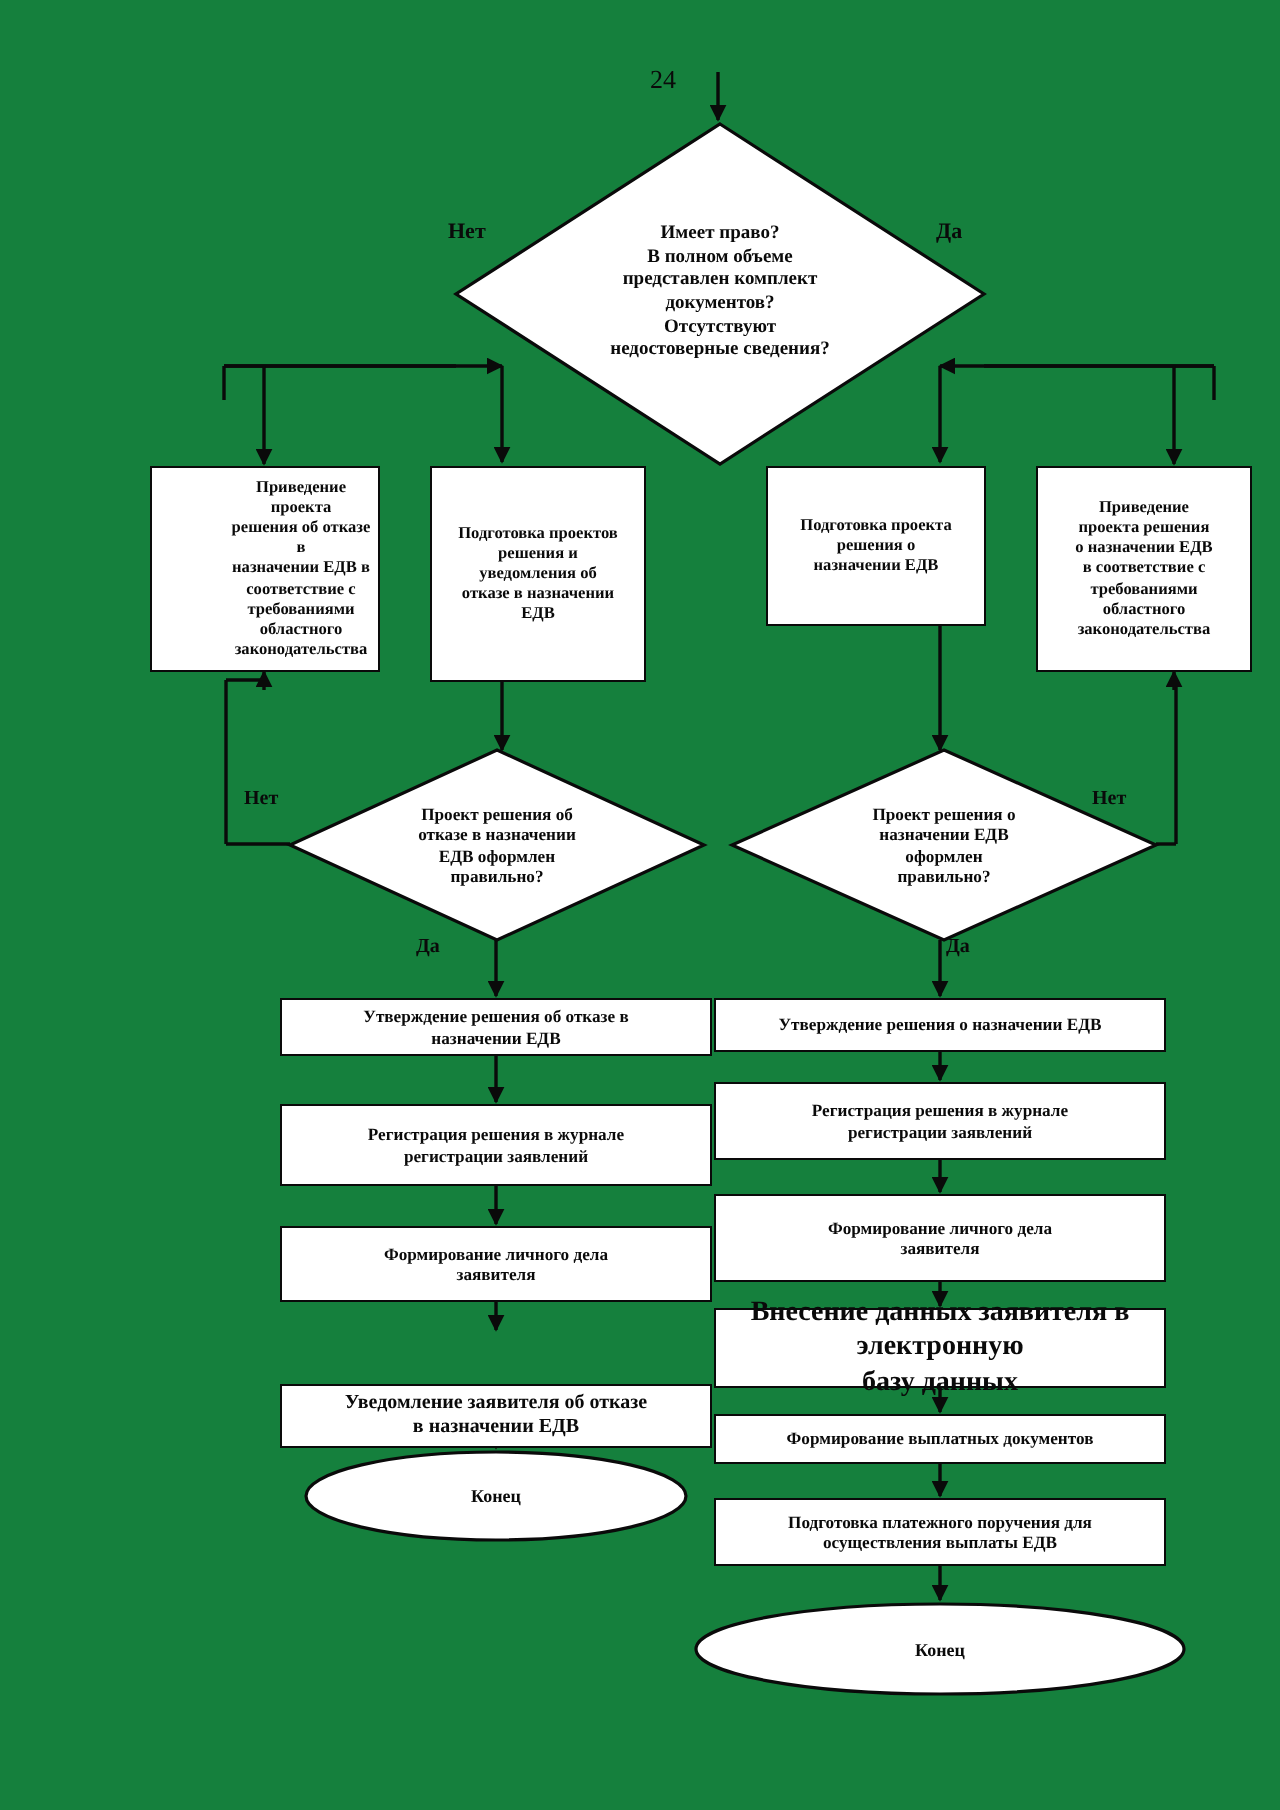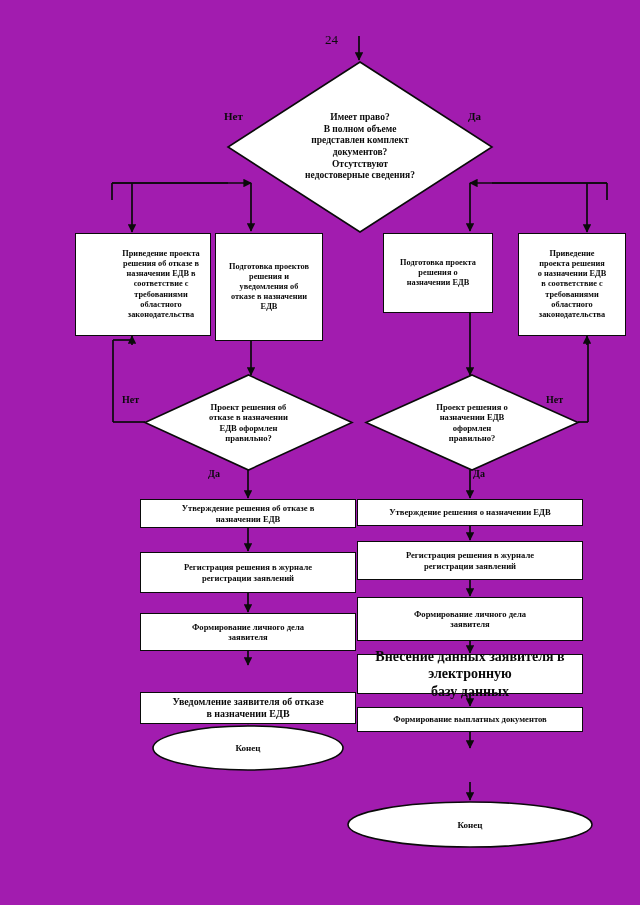--- a/index.html
+++ b/index.html
@@ -4,21 +4,21 @@
 <style>
   html, body {
     margin: 0;
     padding: 0;
     background: #ffffff;
   }
   #page {
     position: relative;
     width: 640px;
     height: 905px;
-    background: #a21caf;
+    background: #15803d;
     font-family: "Liberation Serif", "DejaVu Serif", serif;
     overflow: hidden;
   }
   .node {
     position: absolute;
     box-sizing: border-box;
     display: flex;
     align-items: center;
     justify-content: center;
     text-align: center;
@@ -158,21 +158,21 @@
 В полном объеме
 представлен комплект
 документов?
 Отсутствуют
 недостоверные сведения?</span>
   </div>
 
   <div class="edge-label" style="left:224px; top:110px; font-size:11px;">Нет</div>
   <div class="edge-label" style="left:468px; top:110px; font-size:11px;">Да</div>
 
-  <div class="node box" style="left:75px; top:233px; width:136px; height:103px; font-size:8.3px;padding-left:39px;">
+  <div class="node box" style="left:75px; top:233px; width:115px; height:103px; font-size:8.3px;padding-left:39px;">
     <span class="txt">Приведение проекта
 решения об отказе в
 назначении ЕДВ в
 соответствие с
 требованиями
 областного
 законодательства</span>
   </div>
 
   <div class="node box" style="left:215px; top:233px; width:108px; height:108px; font-size:8.3px;">
@@ -268,20 +268,24 @@
 
   <div class="node box" style="left:357px; top:654px; width:226px; height:40px; font-size:14px;">
     <span class="txt">Внесение данных заявителя в электронную
 базу данных</span>
   </div>
 
   <div class="node box" style="left:357px; top:707px; width:226px; height:25px; font-size:8.6px;">
     <span class="txt">Формирование выплатных документов</span>
   </div>
 
+  <div class="node box" style="left:357px; top:749px; width:226px; height:34px; font-size:8.6px;">
+    <span class="txt">Подготовка платежного поручения для
+осуществления выплаты ЕДВ</span>
+  </div>
 
   <div class="node ellipse" style="left:347px; top:801px; width:246px; height:47px; font-size:9px;">
     <svg width="246" height="47" viewBox="0 0 246 47" xmlns="http://www.w3.org/2000/svg">
       <ellipse cx="123" cy="23.5" rx="122" ry="22.5" fill="#ffffff" stroke="#0a0a0a" stroke-width="1.6"></ellipse>
     </svg>
     <span class="txt">Конец</span>
   </div>
 
 </div>
 

